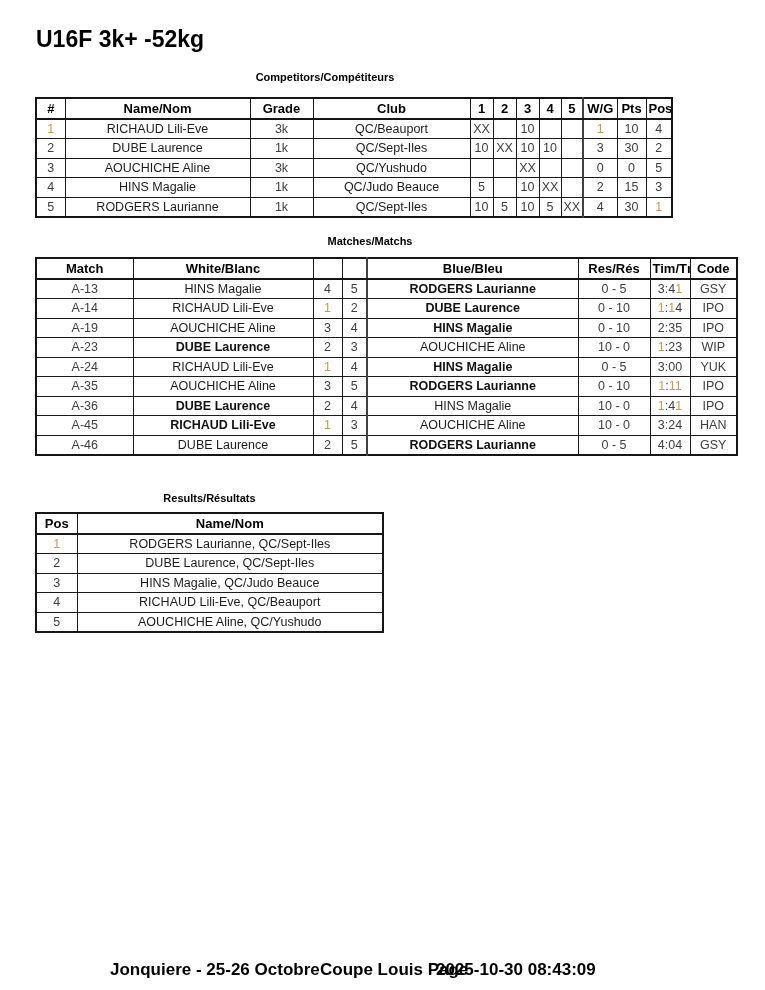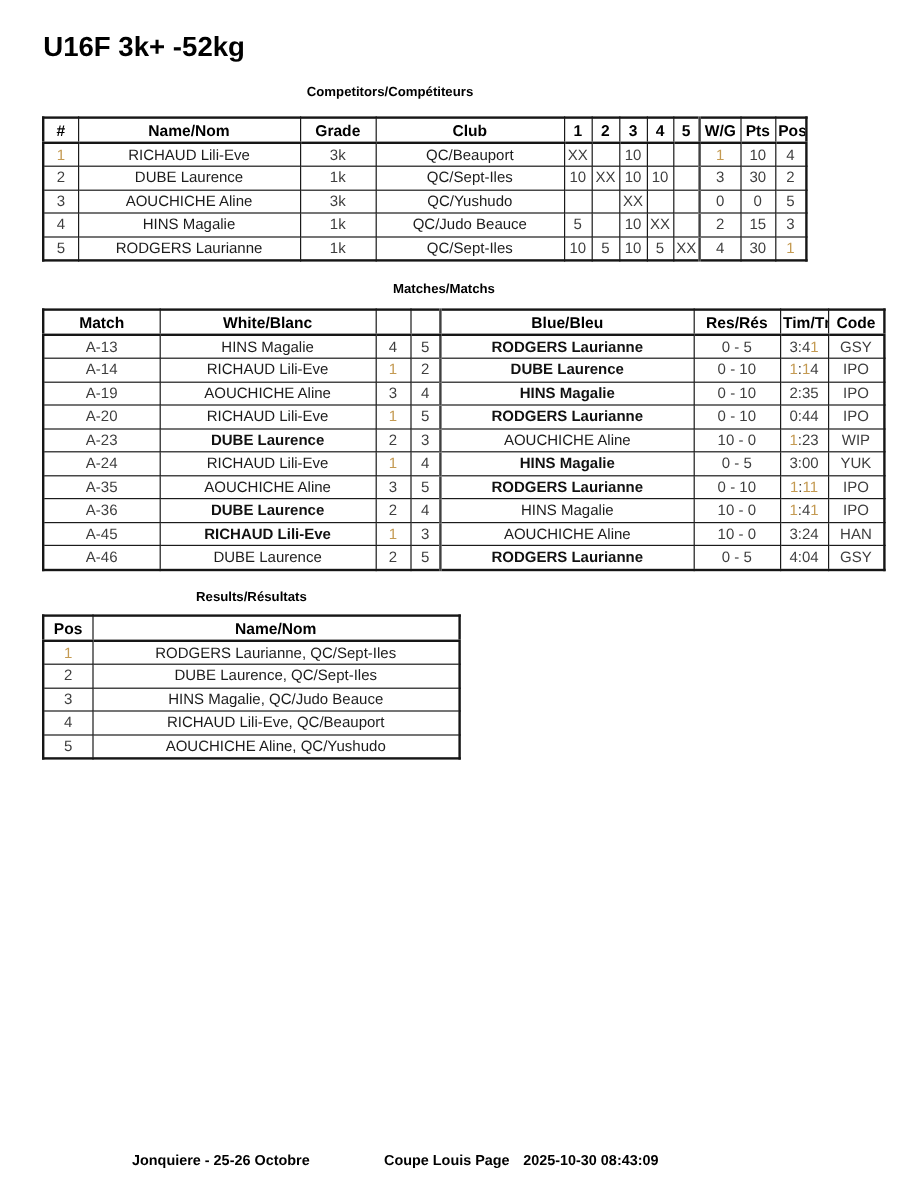--- a/index.html
+++ b/index.html
@@ -30,21 +30,21 @@
   }
   th{font-size:13px;font-weight:bold;color:#000;text-align:center;border-bottom:2.5px solid #161616;}
   td.l{text-align:center;padding:0 6px;}
   td.c{text-align:center;}
   .num{color:#3e3e3e;}
   .grpL{border-left:2px solid #404040;}
   .b{font-weight:bold;color:#111;}
   .one{color:#c49a52;}
   td.one{color:#c49a52;}
   .footer span{
-    position:absolute;top:960px;font-size:12px;font-weight:bold;color:#000;white-space:nowrap;
+    position:absolute;top:960px;font-size:17px;font-weight:bold;color:#000;white-space:nowrap;
   }
   #footer-location{left:110px;}
   #footer-event{left:320px;}
   #footer-datetime{left:436px;}
 </style>
 </head>
 <body>
 
 <div class="title">U16F 3k+ -52kg</div>
 
@@ -205,30 +205,20 @@
         <td class="c num">A-19</td>
         <td class="l">AOUCHICHE Aline</td>
         <td class="c num">3</td>
         <td class="c num">4</td>
         <td class="l grpL b">HINS Magalie</td>
         <td class="c num">0 - 10</td>
         <td class="c num">2:35</td>
         <td class="c num">IPO</td>
       </tr>
       <tr>
-        <td class="c num">A-20</td>
-        <td class="l">RICHAUD Lili-Eve</td>
-        <td class="c num one">1</td>
-        <td class="c num">5</td>
-        <td class="l grpL b">RODGERS Laurianne</td>
-        <td class="c num">0 - 10</td>
-        <td class="c num">0:44</td>
-        <td class="c num">IPO</td>
-      </tr>
-      <tr>
         <td class="c num">A-23</td>
         <td class="l b">DUBE Laurence</td>
         <td class="c num">2</td>
         <td class="c num">3</td>
         <td class="l grpL">AOUCHICHE Aline</td>
         <td class="c num">10 - 0</td>
         <td class="c num"><span class="one">1</span>:23</td>
         <td class="c num">WIP</td>
       </tr>
       <tr>

